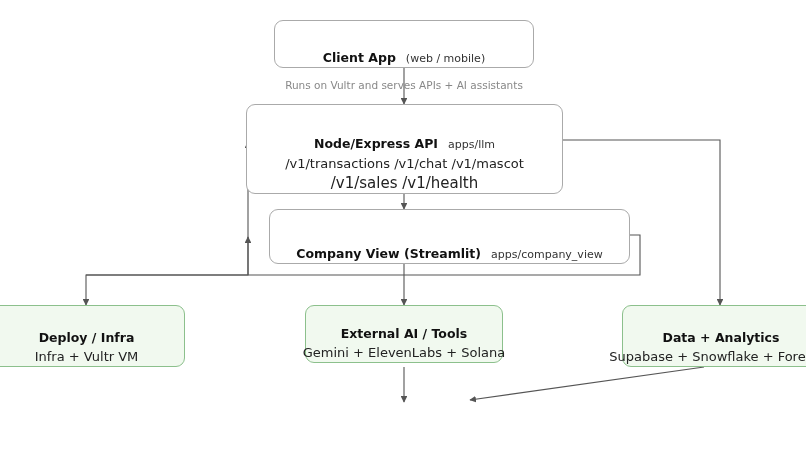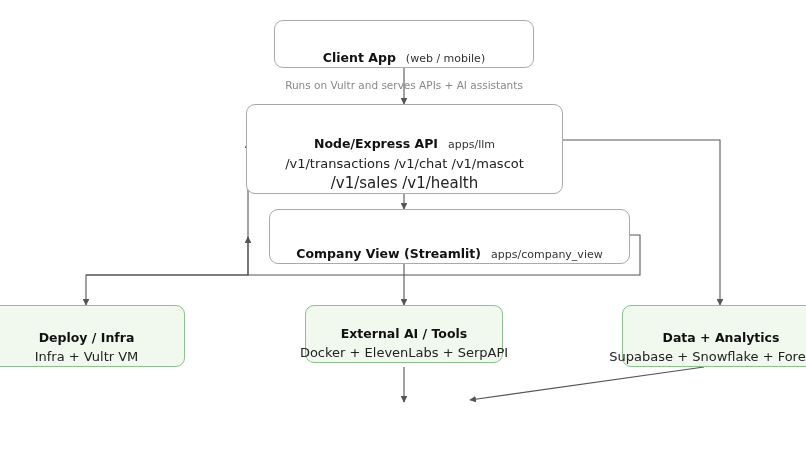--- a/index.html
+++ b/index.html
@@ -128,21 +128,21 @@
     </div>
   </div>
 
   <div class="node green" style="left:-12px; top:305px; width:197px; height:62px;">
     <div class="node-title">Deploy / Infra</div>
     <div class="node-sub">Infra  +  Vultr VM</div>
   </div>
 
   <div class="node green" style="left:305px; top:305px; width:198px; height:58px;">
     <div class="node-title">External AI / Tools</div>
-    <div class="node-sub">Docker  +  ElevenLabs  +  SerpAPI</div>
+    <div class="node-sub">Gemini  +  ElevenLabs  +  Solana</div>
   </div>
 
   <div class="node green" style="left:622px; top:305px; width:198px; height:62px;">
     <div class="node-title">Data + Analytics</div>
     <div class="node-sub">Supabase  +  Snowflake  +  Forecast</div>
   </div>
 
 
 </div>
 

